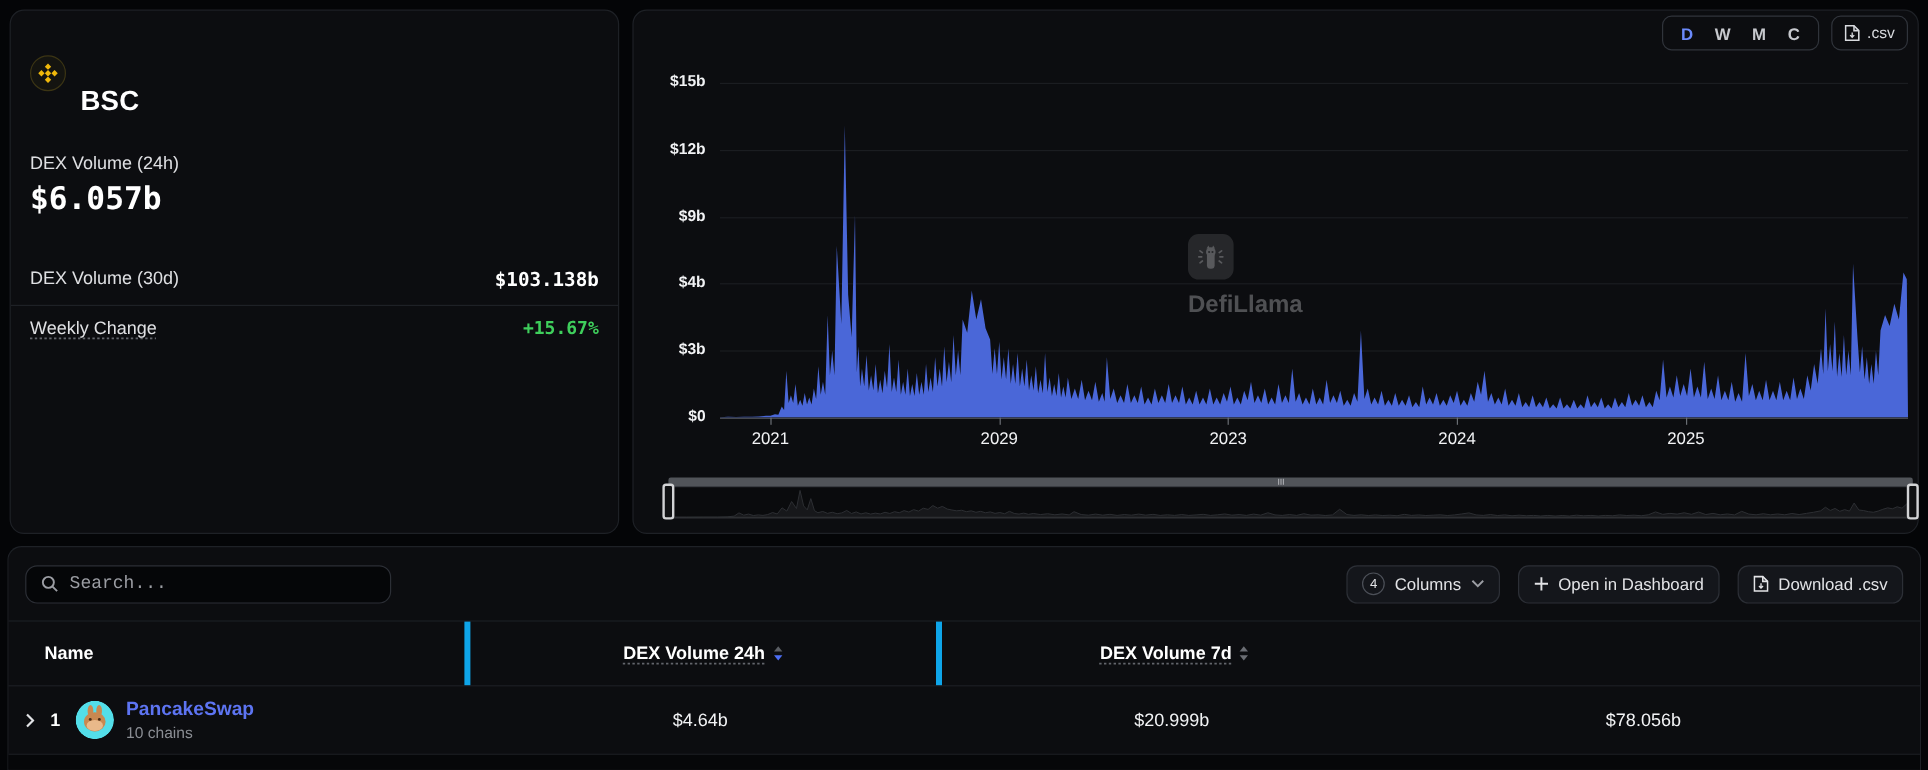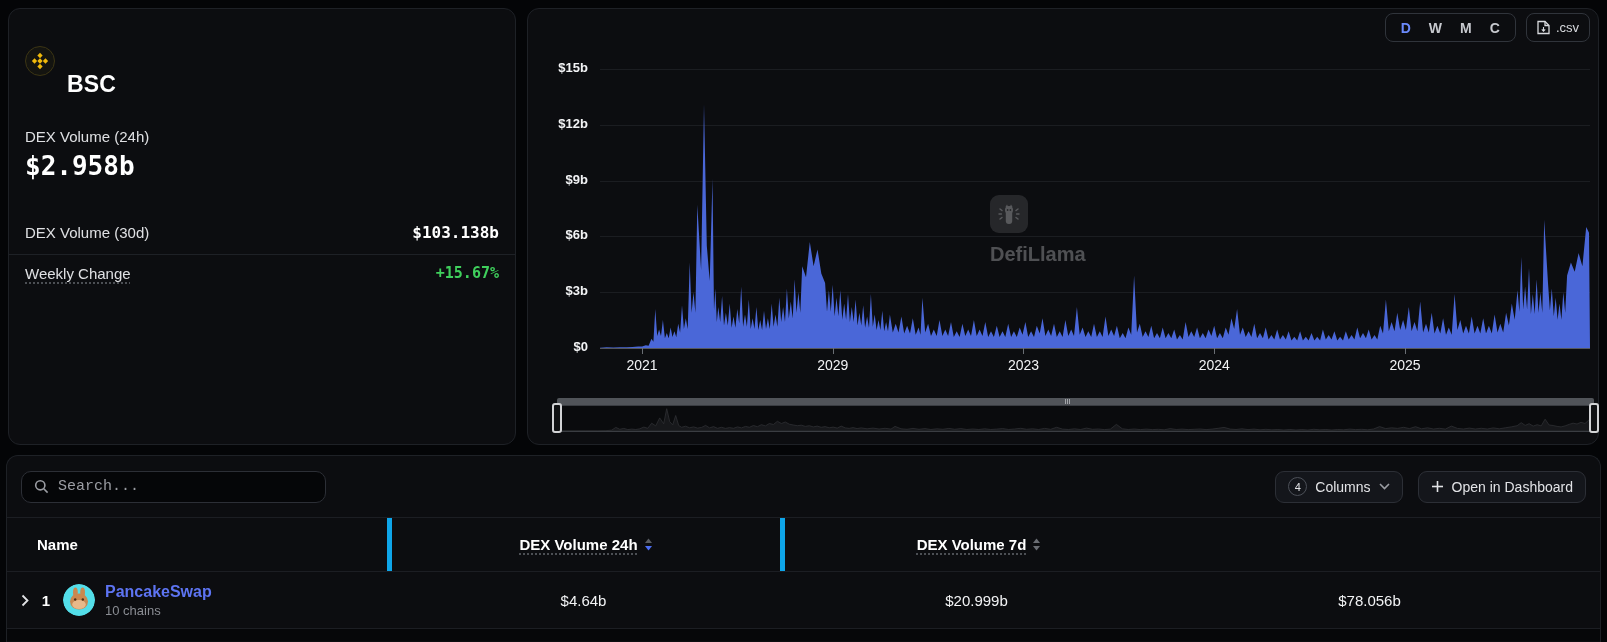--- a/index.html
+++ b/index.html
@@ -99,21 +99,21 @@
         <rect x="2.2" y="9.5" width="5" height="5" transform="rotate(45 4.7 12)"></rect>
         <rect x="16.8" y="9.5" width="5" height="5" transform="rotate(45 19.3 12)"></rect>
         <rect x="9.5" y="9.5" width="5" height="5" transform="rotate(45 12 12)"></rect>
       </svg>
     </span>
     <span class="chain-title">BSC</span>
   </div>
 
   <div class="lp-24h">
     <div class="stat-label">DEX Volume (24h)</div>
-    <div class="big mono">$2.958b</div>
+    <div class="big mono">$6.057b</div>
   </div>
 
   <div class="lp-row lp-30d">
     <span class="stat-label">DEX Volume (30d)</span>
     <span class="val mono">$103.138b</span>
   </div>
   <div class="lp-divider"></div>
   <div class="lp-row lp-week">
     <span class="stat-label dotted-u">Weekly Change</span>
     <span class="green mono">+15.67%</span>
@@ -137,21 +137,21 @@
       <span>.csv</span>
     </div>
   </div>
 
   <div id="chart-axes">
       <div class="gridline zero" style="top: 339px;"></div>
       <div class="ylab" style="top: 330px;">$0</div>
       <div class="gridline" style="top: 283.2px;"></div>
       <div class="ylab" style="top: 274.2px;">$3b</div>
       <div class="gridline" style="top: 227.4px;"></div>
-      <div class="ylab" style="top: 218.4px;">$6b</div>
+      <div class="ylab" style="top: 218.4px;">$4b</div>
       <div class="gridline" style="top: 171.6px;"></div>
       <div class="ylab" style="top: 162.6px;">$9b</div>
       <div class="gridline" style="top: 115.8px;"></div>
       <div class="ylab" style="top: 106.8px;">$12b</div>
       <div class="gridline" style="top: 60px;"></div>
       <div class="ylab" style="top: 51px;">$15b</div>
       <div class="xtick" style="left: 113.965px;"></div>
       <div class="xlab" style="left: 81.9653px;">2021</div>
       <div class="xtick" style="left: 304.717px;"></div>
       <div class="xlab" style="left: 272.717px;">2029</div>
@@ -221,20 +221,28 @@
           <polyline points="1,1 5.5,5.5 10,1"></polyline>
         </svg>
       </div>
       <div class="tb-btn">
         <svg width="13" height="13" viewBox="0 0 13 13" stroke="#e2e3e6" stroke-width="1.6">
           <line x1="6.5" y1="1" x2="6.5" y2="12"></line>
             <line x1="1" y1="6.5" x2="12" y2="6.5"></line>
         </svg>
         <span>Open in Dashboard</span>
       </div>
+      <div class="tb-btn">
+        <svg width="13" height="15" viewBox="0 0 13 15" fill="none" stroke="#e2e3e6" stroke-width="1.3">
+          <path d="M1 1.5h7l4 4v8H1z"></path>
+            <path d="M8 1.5v4h4"></path>
+            <path d="M6.5 7v4M4.8 9.3l1.7 1.8 1.7-1.8" stroke-width="1.1"></path>
+        </svg>
+        <span>Download .csv</span>
+      </div>
     </div>
   </div>
 
   <div class="thead">
     <div class="th-name">Name</div>
     <div class="th-num">
       <span class="dotted-u">DEX Volume 24h</span>
       <svg width="9" height="13" viewBox="0 0 9 13">
         <path d="M4.5 0.5 L8 5 L1 5 Z" fill="#5a5d63"></path>
           <path d="M4.5 12.5 L8 8 L1 8 Z" fill="#4c6ef5"></path>

